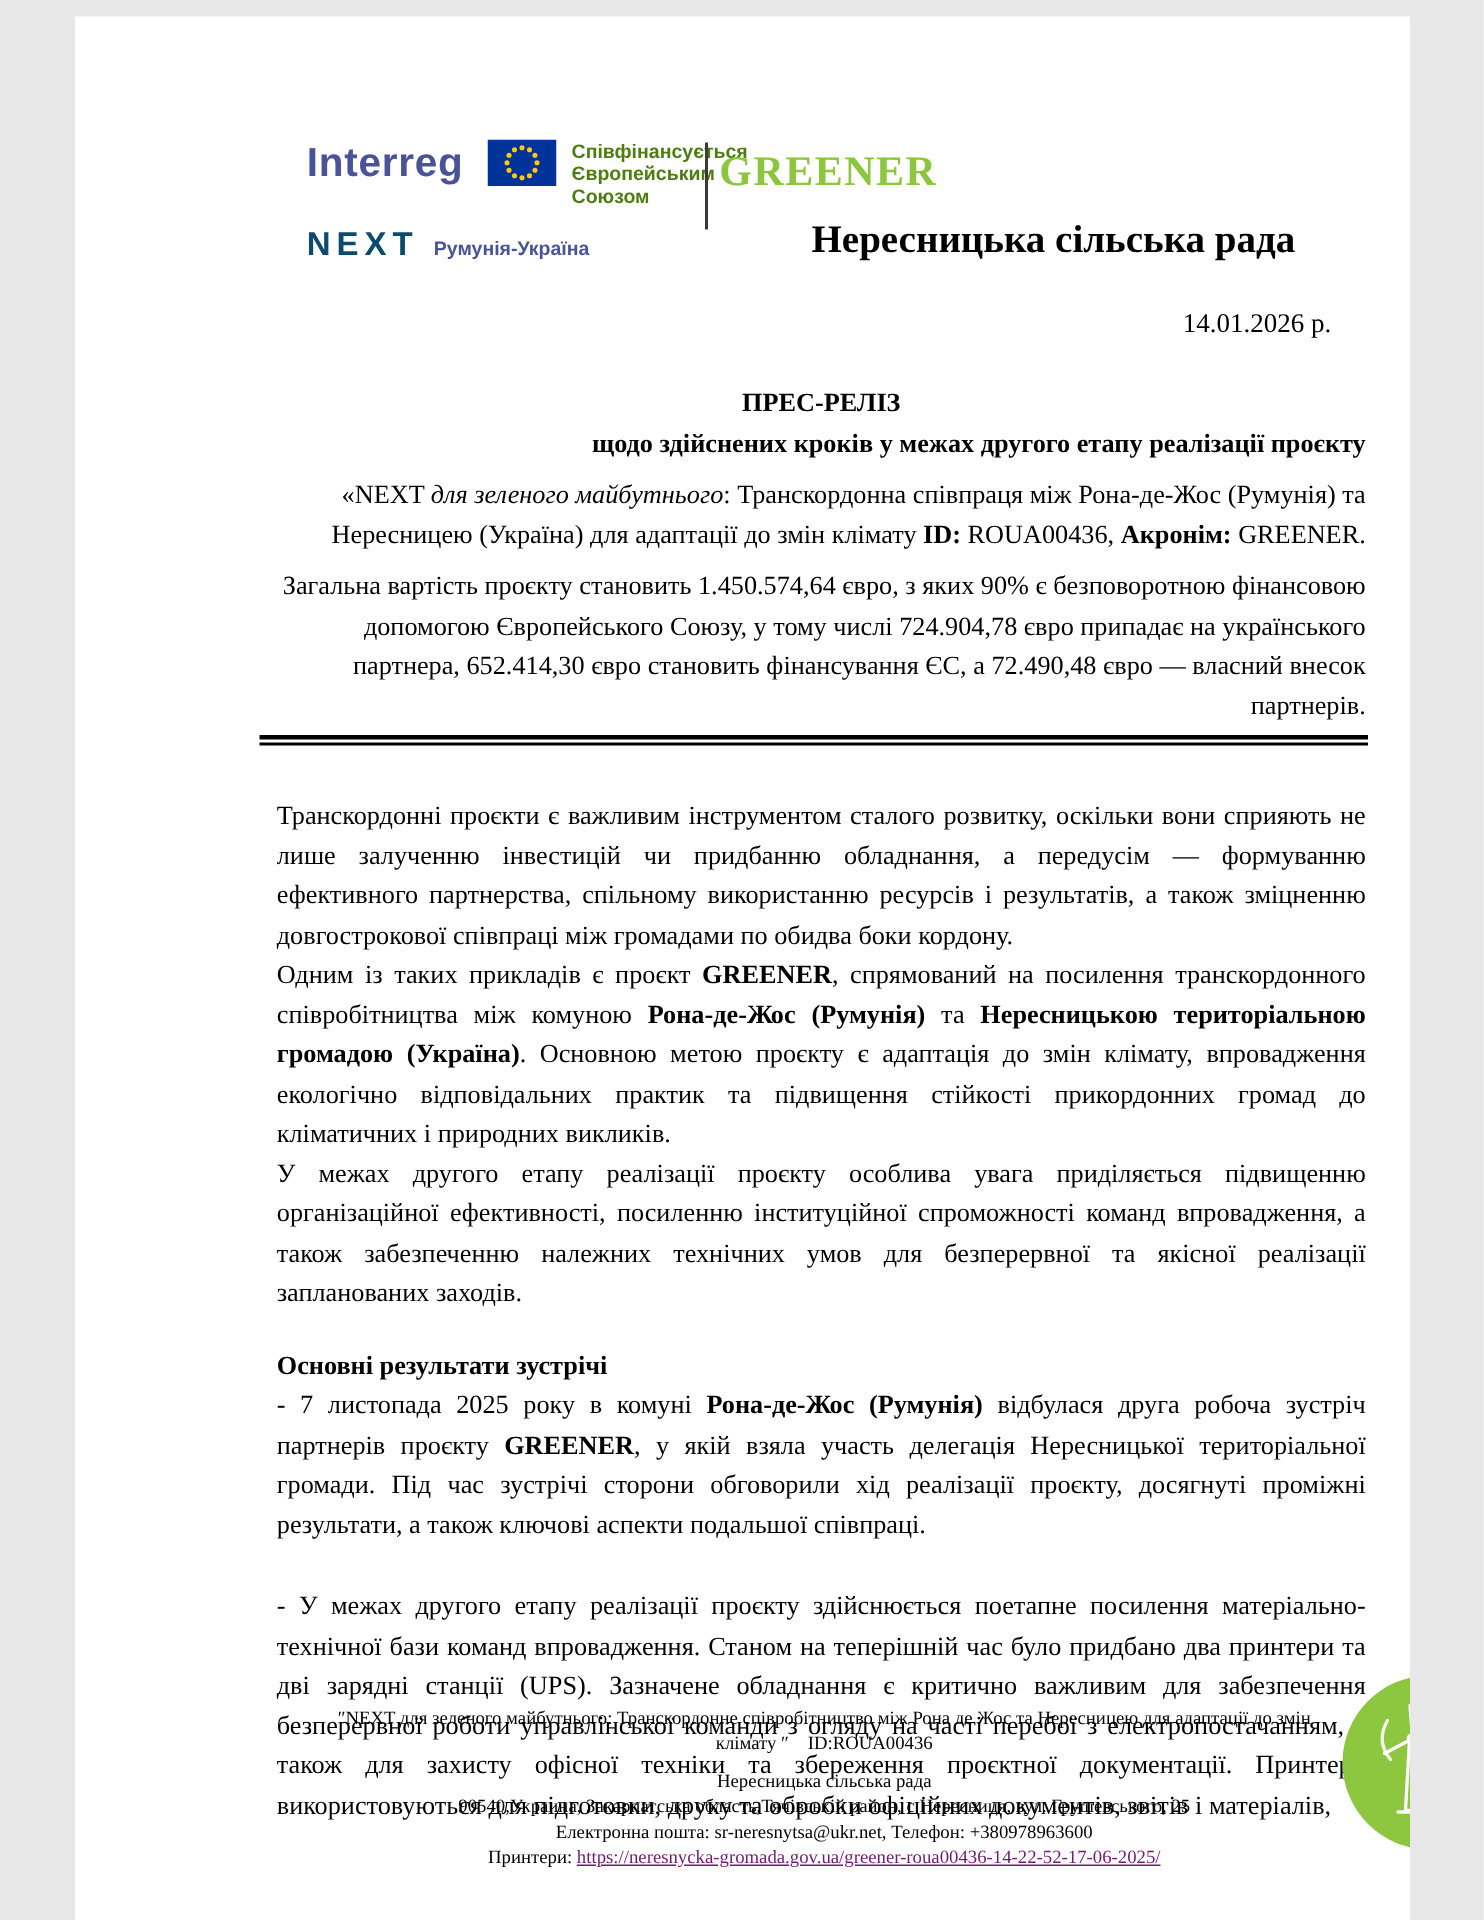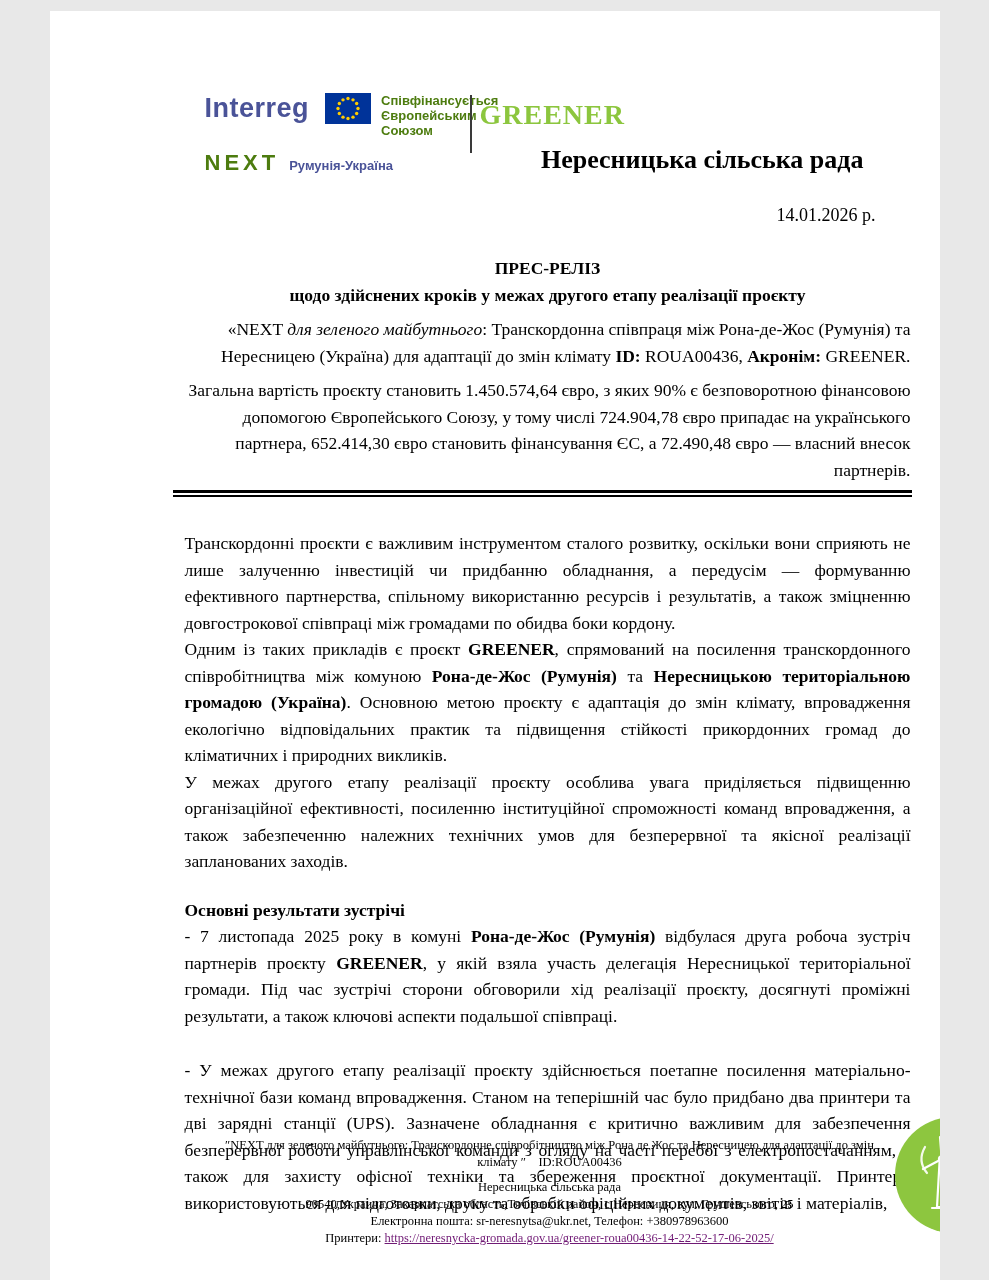--- a/index.html
+++ b/index.html
@@ -9,37 +9,37 @@
     font-family:"Liberation Serif", serif; color:#000;
   }
 
   
   .logo-block { position:absolute; left:155px; top:82px; font-family:"Liberation Sans", sans-serif; }
   .logo-row1 { display:flex; align-items:flex-start; }
   .interreg-word { font-size:27px; font-weight:bold; color:#4a5398; letter-spacing:0.5px; line-height:30px; }
   .eu-flag { width:46px; height:31px; margin-left:16px; display:block; }
   .cofund-text { margin-left:10px; font-size:13px; font-weight:bold; color:#4d7c0f; line-height:15px; white-space:pre-line; }
   .logo-row2 { margin-top:12px; display:flex; align-items:baseline; }
-  .next-word { font-size:22px; font-weight:bold; color:#4d7c0f; letter-spacing:4px; }
+  .next-word { font-size:22px; font-weight:bold; color:#0c4a6e; letter-spacing:4px; }
   .program-name { font-size:13px; font-weight:bold; color:#4a5398; margin-left:10px; }
   .vert-divider { position:absolute; left:420px; top:84px; width:2.5px; height:58px; background:#3a3a3a; }
   .greener-logo { position:absolute; left:430px; top:88px; font-family:"Liberation Serif", serif;
                   font-size:28px; font-weight:bold; color:#8cc63e; letter-spacing:1px; }
 
   
   .org-title { position:absolute; top:134px; right:76px; font-size:26px; font-weight:bold; }
-  .doc-date  { position:absolute; top:194px; right:64px; font-size:18px; }
+  .doc-date  { position:absolute; top:194px; right:52px; font-size:18px; }
 
   
   .main { position:absolute; left:135px; top:244px; width:726px; font-size:17.5px; line-height:26.5px; }
   .main p { margin:0; }
   .centered { text-align:center; }
   .justified { text-align:justify; }
   .release-title { font-weight:bold; text-align:center; }
-  .release-subtitle { font-weight:bold; text-align:center; }
+  .release-subtitle { font-weight:bold; text-align:right; }
   .intro { margin-top:8px !important;text-align:right; }
   .double-rule { height:2px; border-top:3px solid #000; border-bottom:2px solid #000; margin:7px 0 0 -12px; width:739px; }
   .body-start { margin-top:33px !important; }
   .section-heading { font-weight:bold; margin-top:22px !important; }
   .spaced { margin-top:28px !important; }
 
   
   .footer { position:absolute; left:160px; top:1126px; width:680px; text-align:center;
             font-size:12.5px; line-height:17px; }
   .footer .org { margin-top:8px; }

